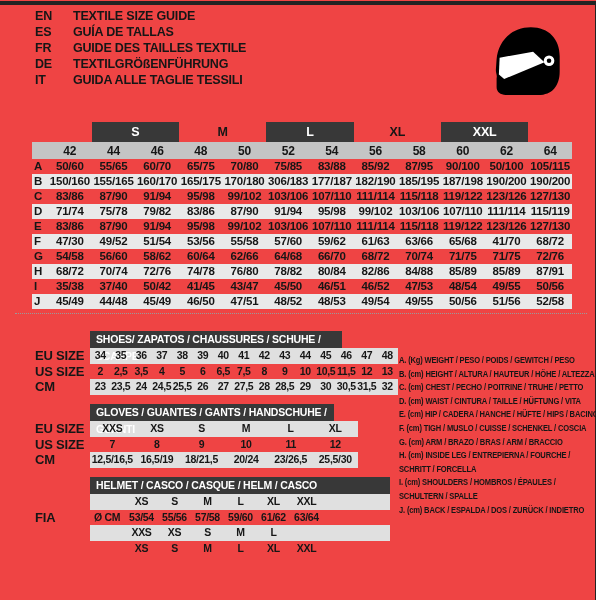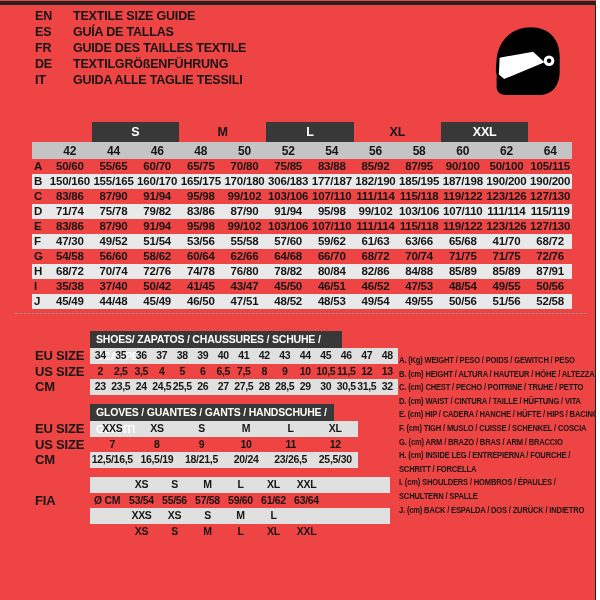--- a/index.html
+++ b/index.html
@@ -390,20 +390,21 @@
             <td>18/21,5</td>
             <td>20/24</td>
             <td>23/26,5</td>
             <td>25,5/30</td>
           </tr>
         </tbody>
     </table>
   </div>
 
   <div class="block helmet-block">
+    <div class="bar helmet-bar">HELMET / CASCO / CASQUE / HELM / CASCO</div>
     <table class="sub helmet-table">
       <colgroup>
           <col class="lab">
           <col class="ocm">
           <col class="c">
           <col class="c">
           <col class="c">
           <col class="c">
           <col class="c">
           <col class="c">

